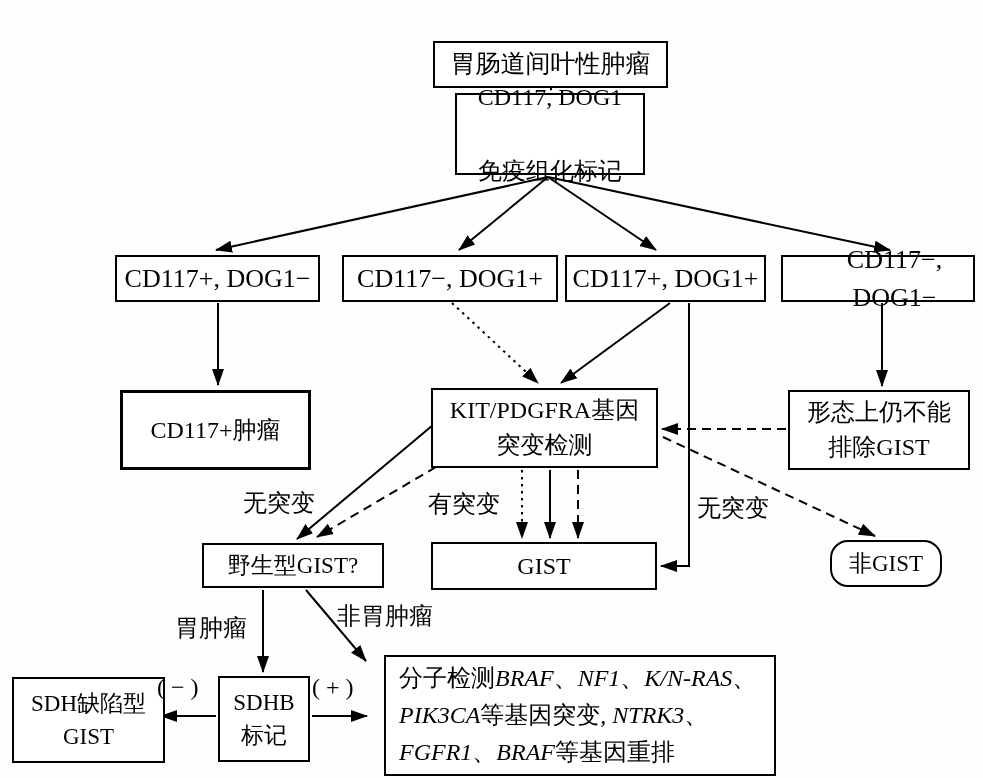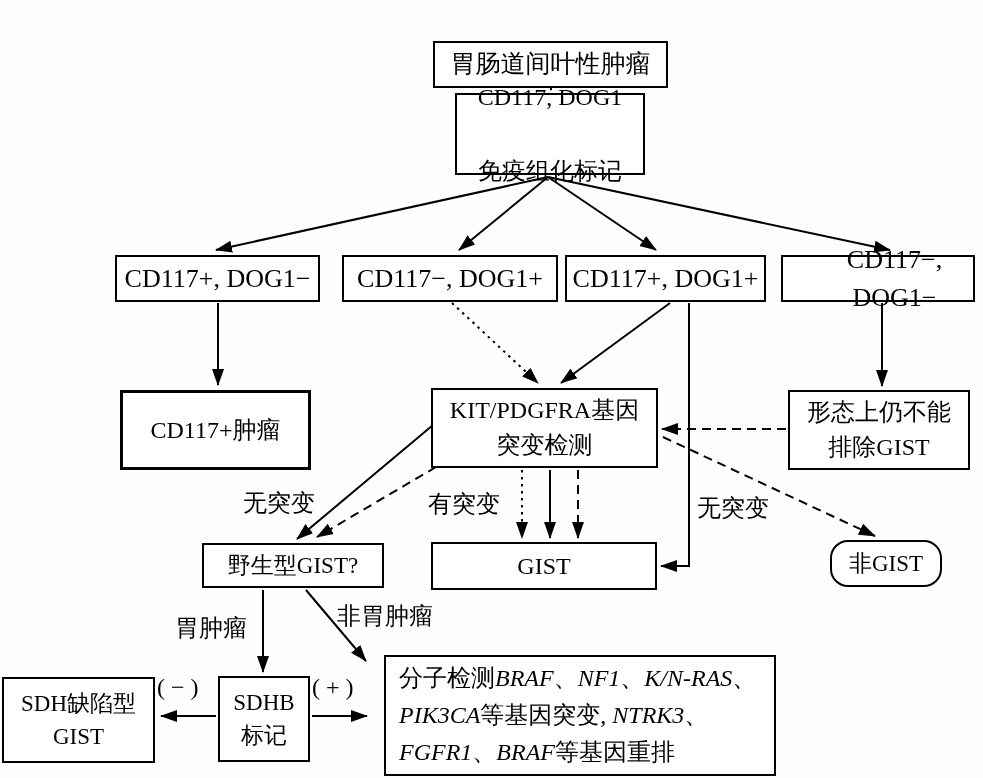--- a/index.html
+++ b/index.html
@@ -125,21 +125,21 @@
   </div>
 
   <div class="node fs24" style="left:431px; top:542px; width:226px; height:48px;">
     <div>GIST</div>
   </div>
 
   <div class="node fs23" style="left:830px; top:540px; width:112px; height:47px;border-radius:18px;">
     <div>非GIST</div>
   </div>
 
-  <div class="node fs23" style="left:2px; top:677px; width:153px; height:86px;">
+  <div class="node fs23" style="left:12px; top:677px; width:153px; height:86px;">
     <div>SDH缺陷型</div>
     <div>GIST</div>
   </div>
 
   <div class="node fs23" style="left:218px; top:676px; width:92px; height:86px;">
     <div>SDHB</div>
     <div>标记</div>
   </div>
 
   <div class="node fs24 left-align" style="left:372px; top:655px; width:392px; height:121px;margin-left:12px;">

